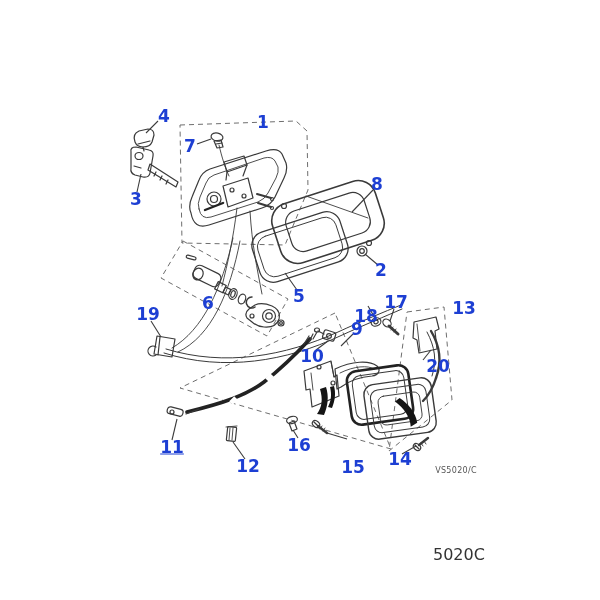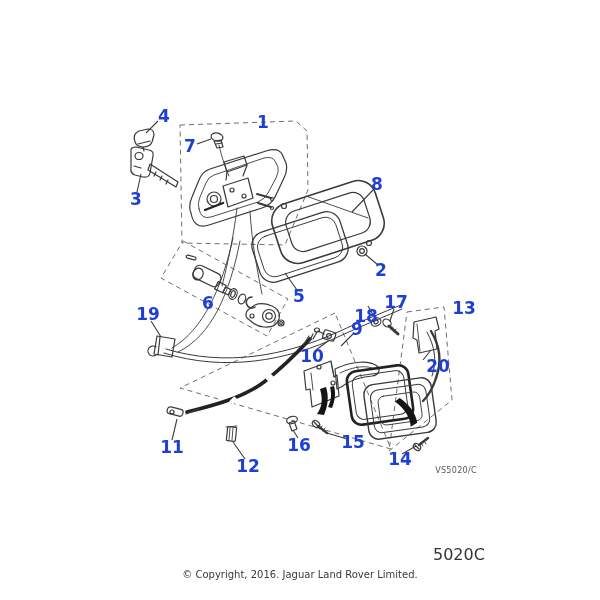--- a/index.html
+++ b/index.html
@@ -244,31 +244,30 @@
       <div class="part-label" style="left: 263px; top: 122px;">1</div>
       <div class="part-label" style="left: 381px; top: 270px;">2</div>
       <div class="part-label" style="left: 136px; top: 199px;">3</div>
       <div class="part-label" style="left: 164px; top: 116px;">4</div>
       <div class="part-label" style="left: 299px; top: 296px;">5</div>
       <div class="part-label" style="left: 208px; top: 303px;">6</div>
       <div class="part-label" style="left: 190px; top: 146px;">7</div>
       <div class="part-label" style="left: 377px; top: 184px;">8</div>
       <div class="part-label" style="left: 357px; top: 329px;">9</div>
       <div class="part-label" style="left: 312px; top: 356px;">10</div>
-      <div class="part-label" style="left: 172px; top: 447px;">11</div>
+      <div class="part-label" style="left: 172px; top: 447px; text-decoration: underline;">11</div>
       <div class="part-label" style="left: 248px; top: 466px;">12</div>
       <div class="part-label" style="left: 428px; top: 308px; margin-left: 36px;">13</div>
       <div class="part-label" style="left: 400px; top: 459px;">14</div>
-      <div class="part-label" style="left: 353px; top: 442px;">15</div>
+      <div class="part-label" style="left: 353px; top: 467px;">15</div>
       <div class="part-label" style="left: 299px; top: 445px;">16</div>
       <div class="part-label" style="left: 396px; top: 302px;">17</div>
       <div class="part-label" style="left: 366px; top: 316px;">18</div>
       <div class="part-label" style="left: 148px; top: 314px;">19</div>
       <div class="part-label" style="left: 422px; top: 366px; margin-left: 16px;">20</div>
     </div>
 
   <div class="watermark" style="left:436px;top:470px">VS5020/C</div>
 
   <div class="sheet-code" style="left:433px;top:545px">5020C</div>
 
-  <div class="copyright" style="left:0;top:569px">© Copyright, 2016. Jaguar Land Rover Limited.</div>
 
 </div>
 
 </body></html>

